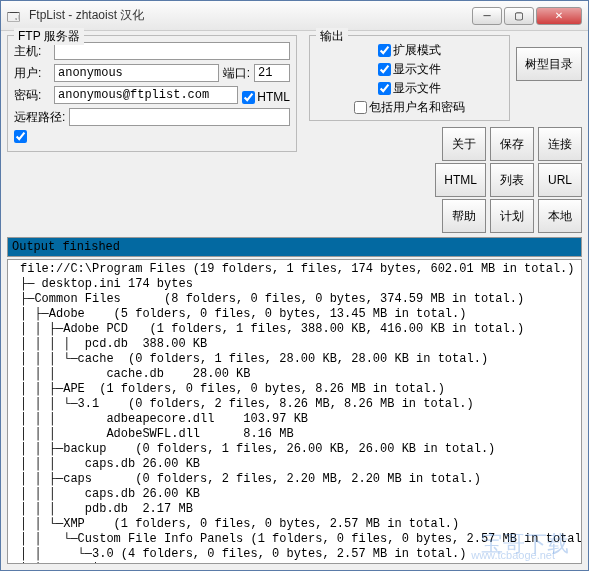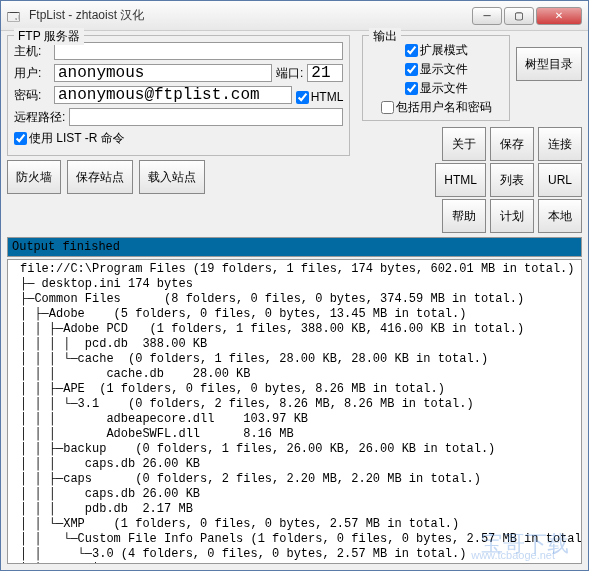--- a/index.html
+++ b/index.html
@@ -12,21 +12,21 @@
 .titlebar-btn { width: 30px; height: 18px; border: 1px solid #999; border-radius: 3px; display: flex; align-items: center; justify-content: center; font-size: 10px; background: linear-gradient(180deg, #fff 0%, #ddd 100%); cursor: pointer; }
 .titlebar-btn.close { background: linear-gradient(180deg, #e8a0a0 0%, #d04040 100%); color: #fff; width: 46px; }
 .main-panel { display: flex; padding: 4px 6px; gap: 12px; }
 .left-panel { flex: 0 0 290px; }
 .right-panel { flex: 1; }
 .groupbox { border: 1px solid #bbb; padding: 6px 6px 4px; margin-bottom: 4px; position: relative; }
 .groupbox-title { position: absolute; top: -8px; left: 6px; background: #f0f0f0; padding: 0 4px; font-size: 12px; }
 .row { display: flex; align-items: flex-end; margin-bottom: 4px; gap: 4px; }
 .label { font-size: 12px; white-space: nowrap; }
 .label.w40 { width: 36px; }
-.input { border: 1px solid #999; background: #fff; padding: 1px 3px; font-size: 16px; font-family: "Courier New", monospace; height: 18px; }
+.input { border: 1px solid #999; background: #fff; padding: 1px 3px; font-size: 12px; font-family: "Courier New", monospace; height: 18px; }
 .input.host { flex: 1; }
 .input.user { flex: 1; }
 .input.port { width: 36px; }
 .input.pass { flex: 1; }
 .input.path { flex: 1; }
 .checkbox { display: inline-flex; align-items: center; gap: 2px; font-size: 12px; }
 .checkbox input { width: 13px; height: 13px; }
 .btn { border: 1px solid #888; background: linear-gradient(180deg, #fefefe 0%, #e4e4e4 100%); padding: 2px 8px; font-size: 12px; cursor: pointer; min-width: 50px; text-align: center; height: 34px; display: inline-flex; align-items: center; justify-content: center; }
 .btn-row { display: flex; gap: 6px; margin-top: 4px; }
 .right-top { display: flex; gap: 6px; }
@@ -76,28 +76,22 @@
             <span>HTML</span>
           </label>
         </div>
         <div class="row">
           <span class="label">远程路径:</span>
           <input class="input path" value="" style="">
         </div>
         <div class="row">
           <label class="checkbox">
             <input type="checkbox" checked="" style="">
-            <span>使用 LIST -R 命令</span>
           </label>
         </div>
-      </div>
-      <div class="btn-row">
-        <button class="btn">防火墙</button>
-        <button class="btn">保存站点</button>
-        <button class="btn">载入站点</button>
       </div>
     </div>
 
     <div class="right-panel">
       <div class="right-top">
         <div class="groupbox output-group">
           <div class="groupbox-title">输出</div>
           <div class="output-list">
             <label class="checkbox">
                 <input type="checkbox" checked="" style="">

